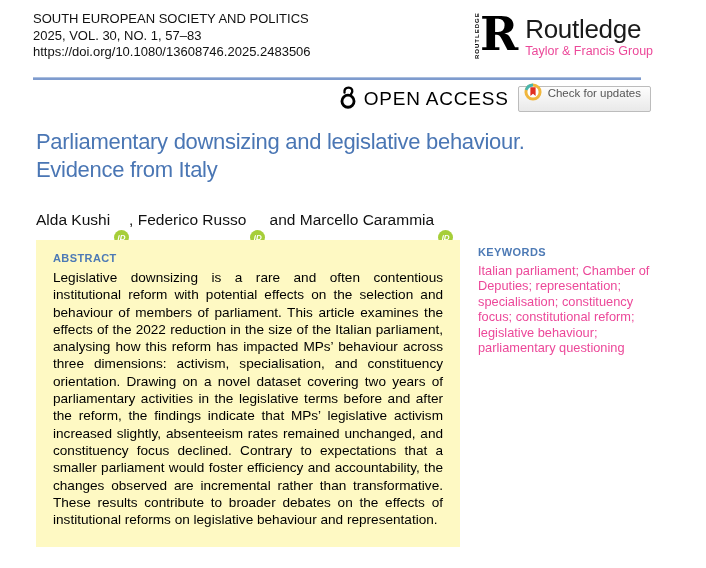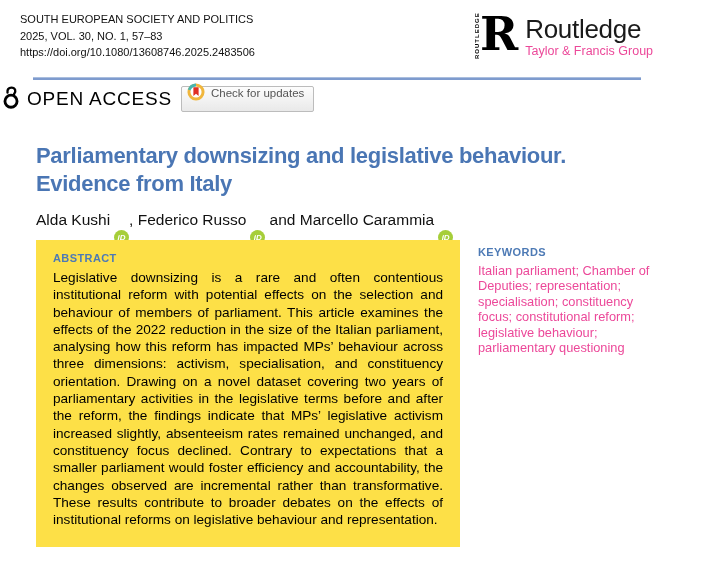--- a/index.html
+++ b/index.html
@@ -1,52 +1,52 @@
 <!DOCTYPE html>
 <html><head>
 <meta charset="utf-8">
 <style>
   * { box-sizing: border-box; }
   html,body { margin:0; padding:0; background:#ffffff; }
   body { width:706px; height:568px; font-family:"Liberation Sans", sans-serif; }
   .page { position:relative; width:706px; height:568px; background:#fff; overflow:hidden; }
 
   
-  .masthead { position:absolute; left:20px; top:11px; font-size:11px; line-height:16.5px; color:#111; }
+  .masthead { position:absolute; left:33px; top:11px; font-size:13px; line-height:16.5px; color:#111; }
   .masthead .doi { color:#111; text-decoration:none; }
 
   
   .logo { position:absolute; left:474px; top:10px; display:flex; align-items:flex-start; }
   .logo-mark { display:flex; align-items:stretch; height:50px; }
   .logo-vertical { writing-mode:vertical-rl; transform:rotate(180deg); font-size:6px; font-weight:bold; letter-spacing:1px; color:#000; line-height:7px; padding-top:1px; }
   .logo-r { font-family:"DejaVu Serif", serif; font-weight:bold; font-size:46px; line-height:48px; color:#000; margin-left:-1px; }
   .logo-text { margin-left:7px; padding-top:6px; }
   .logo-name { font-size:26px; line-height:27px; color:#1a1a1a; letter-spacing:-0.3px; }
   .logo-tagline { font-size:12.5px; color:#ec4899; margin-top:1px; }
 
   
   .rule { position:absolute; left:33px; top:77px; width:608px; height:3px; background:#7e9bce; border-top:1px solid #aabede; }
 
   
-  .access-bar { position:absolute; top:85px; left:0; width:651px; height:28px; display:flex; justify-content:flex-start; align-items:center; gap:9px; }
+  .access-bar { position:absolute; top:85px; left:0; width:651px; height:28px; display:flex; justify-content:flex-end; align-items:center; gap:9px; }
   .open-access { display:flex; align-items:center; gap:5px; }
   .open-access-label { font-size:19px; letter-spacing:0.8px; color:#000; }
   .check-btn { display:flex; align-items:center; gap:6px; height:26px; padding:0 9px 12px 5px; background:linear-gradient(#fdfdfd,#e9e9e9); border:1px solid #bcbcbc; border-radius:2px; font-size:11.5px; color:#555; cursor:pointer; }
 
   
-  .title { position:absolute; left:36px; top:127px; width:640px; font-size:22px; font-weight:bold; line-height:28.5px; letter-spacing:-0.3px; color:#4a76b4; }
+  .title { position:absolute; left:36px; top:113px; width:640px; font-size:22px; font-weight:normal; line-height:28.5px; letter-spacing:-0.3px; color:#4a76b4; }
   .title span { display:block; }
 
   
   .byline { position:absolute; left:36px; top:195px; font-size:15.5px; color:#111; display:flex; align-items:center; flex-wrap:wrap; }
   .orcid { display:inline-flex; align-items:center; justify-content:center; width:15px; height:15px; border-radius:50%; background:#a6ce39; color:#fff; font-size:8px; font-weight:bold; font-style:italic; margin-left:4px; cursor:pointer;margin-top:35px; }
   .sep { white-space:pre; }
 
   
-  .abstract-box { position:absolute; left:36px; top:240px; width:424px; height:307px; background:#fde047; padding:12px 17px 0 17px; }
+  .abstract-box { position:absolute; left:36px; top:240px; width:424px; height:307px; background:#fef9c3; padding:12px 17px 0 17px; }
   .section-heading { font-size:11px; font-weight:bold; letter-spacing:0.4px; color:#4d7ab5; margin-bottom:5px; }
   .abstract-text { font-size:13.6px; line-height:17.3px; text-align:justify; color:#000; }
 
   
   .keywords { position:absolute; left:478px; top:246px; width:192px; }
   .keywords-text { font-size:12.8px; line-height:15.4px; color:#ec4899; }
 </style>
 </head>
 <body>
 

